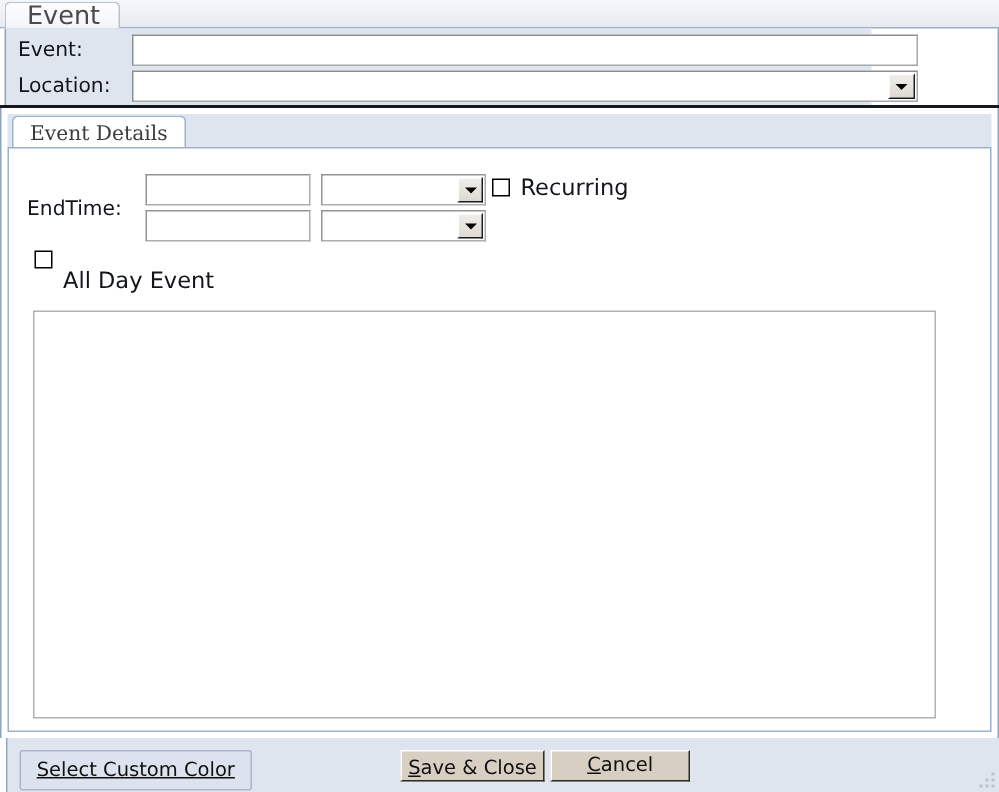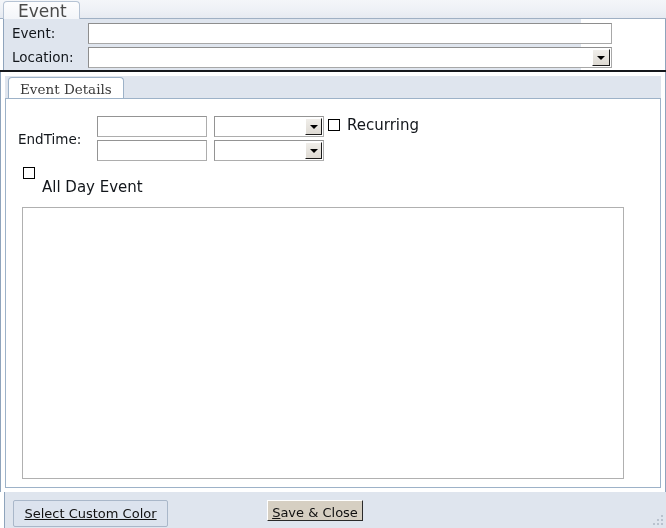--- a/index.html
+++ b/index.html
@@ -390,14 +390,17 @@
   </div>
 
   <div class="btn" id="btn-custom-color">
     <span>Select Custom Color</span>
   </div>
 
   <div class="btn" id="btn-save-close">
     <span><span class="accel">S</span>ave &amp; Close</span>
   </div>
 
+  <div class="btn" id="btn-cancel">
+    <span><span class="accel">C</span>ancel</span>
+  </div>
 
 </div>
 
 </body></html>

